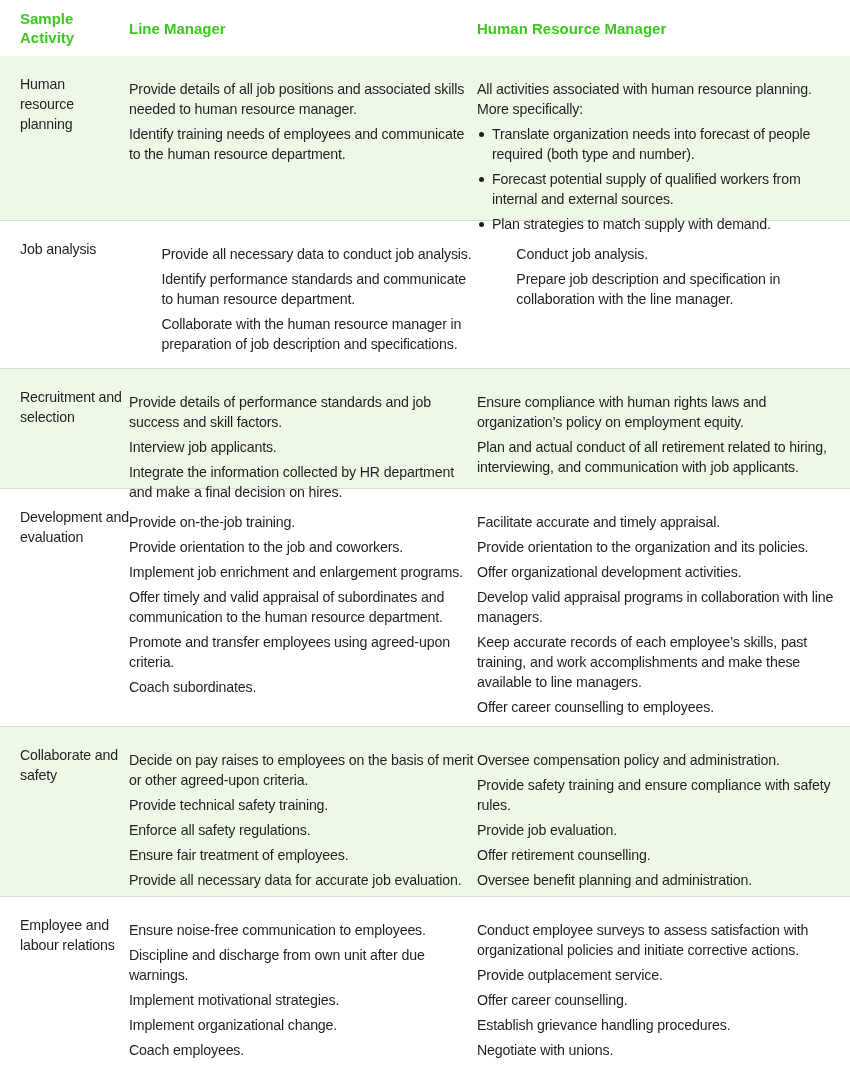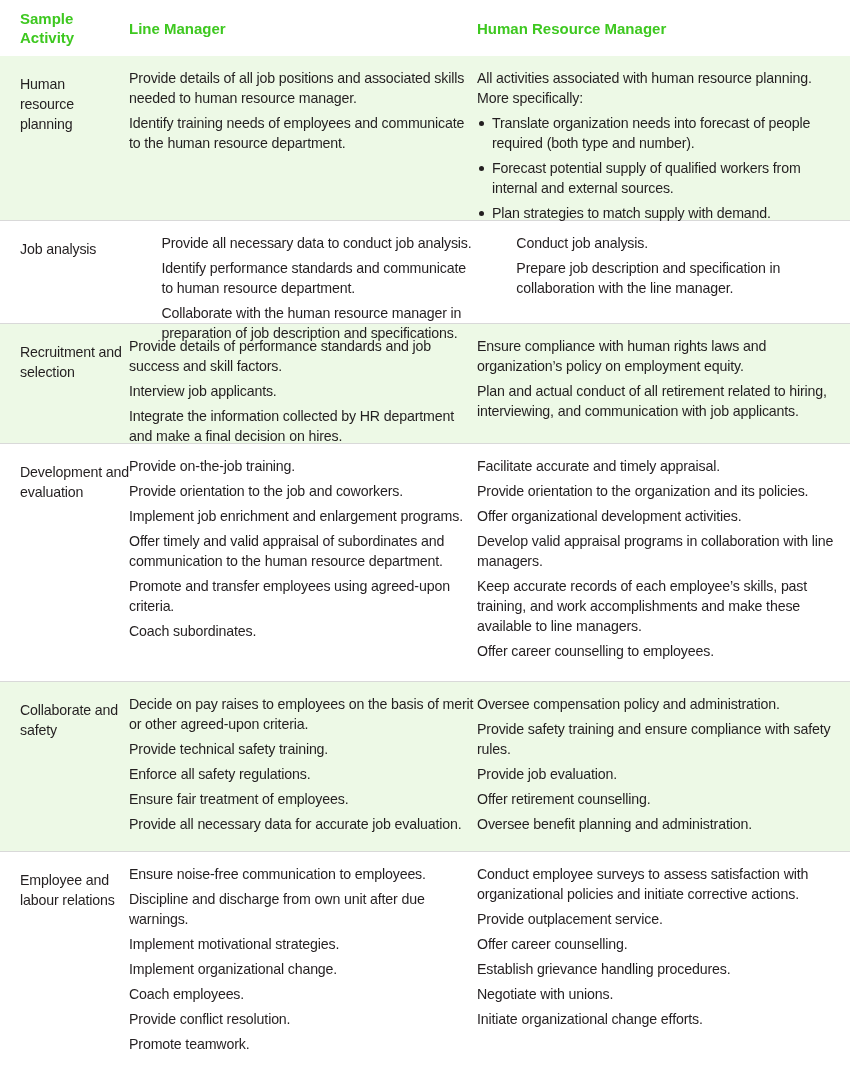--- a/index.html
+++ b/index.html
@@ -7,21 +7,21 @@
   .table { width: 850px; }
   .row { display: flex; box-sizing: border-box; border-bottom: 1px solid #d9d9d9; }
   .row.header { height: 56px; border-bottom: none; align-items: center; }
   .row.shaded { background: #edf9e6; }
   .row.plain { background: #ffffff; }
   .col1 { width: 129px; padding-left: 20px; box-sizing: border-box; }
   .col2 { width: 348px; box-sizing: border-box; }
   .col3 { width: 373px; box-sizing: border-box; padding-right: 4px; }
   .hdr { color: #3ec820; font-weight: bold; font-size: 15px; line-height: 19px; }
   .hdr.c2, .hdr.c3 { padding-top: 0; }
-  .cell { padding-top: 12px; padding-bottom: 5px; font-size: 14.2px; line-height: 20px; letter-spacing: -0.15px; }
+  .cell { padding-top: 23px; padding-bottom: 5px; font-size: 14.2px; line-height: 20px; letter-spacing: -0.15px; }
   .col2.cell, .col3.cell { }
   .activity { padding-top: 18px; font-size: 14.2px; line-height: 20px; letter-spacing: -0.15px; }
   .item { margin-bottom: 5px; }
   .item:last-child { margin-bottom: 0; }
   .bullets { margin: 0; padding: 0; list-style: none; }
   .bullets li { position: relative; padding-left: 15px; margin-top: 5px; }
   .bullets li::before { content: ""; position: absolute; left: 2px; top: 8px; width: 5px; height: 5px; border-radius: 50%; background: #231f20; }
 </style>
 </head>
 <body>
@@ -43,21 +43,21 @@
     <div class="col3 cell">
       <div>All activities associated with human resource planning. More specifically:</div>
       <ul class="bullets">
         <li>Translate organization needs into forecast of people required (both type and number).</li>
         <li>Forecast potential supply of qualified workers from internal and external sources.</li>
         <li>Plan strategies to match supply with demand.</li>
       </ul>
     </div>
   </div>
 
-  <div class="row plain" style="height:103px;gap:44px;">
+  <div class="row plain" style="height:148px;gap:44px;">
     <div class="col1 activity">Job analysis</div>
     <div class="col2 cell">
       <div class="item">Provide all necessary data to conduct job analysis.</div>
       <div class="item">Identify performance standards and communicate to human resource department.</div>
       <div class="item">Collaborate with the human resource manager in preparation of job description and specifications.</div>
     </div>
     <div class="col3 cell">
       <div class="item">Conduct job analysis.</div>
       <div class="item">Prepare job description and specification in collaboration with the line manager.</div>
     </div>

